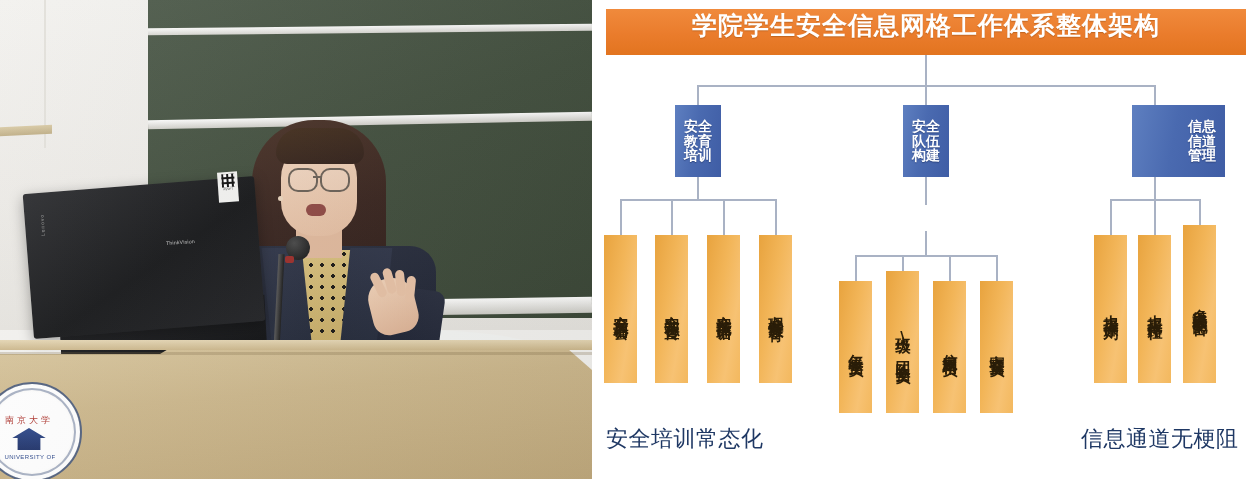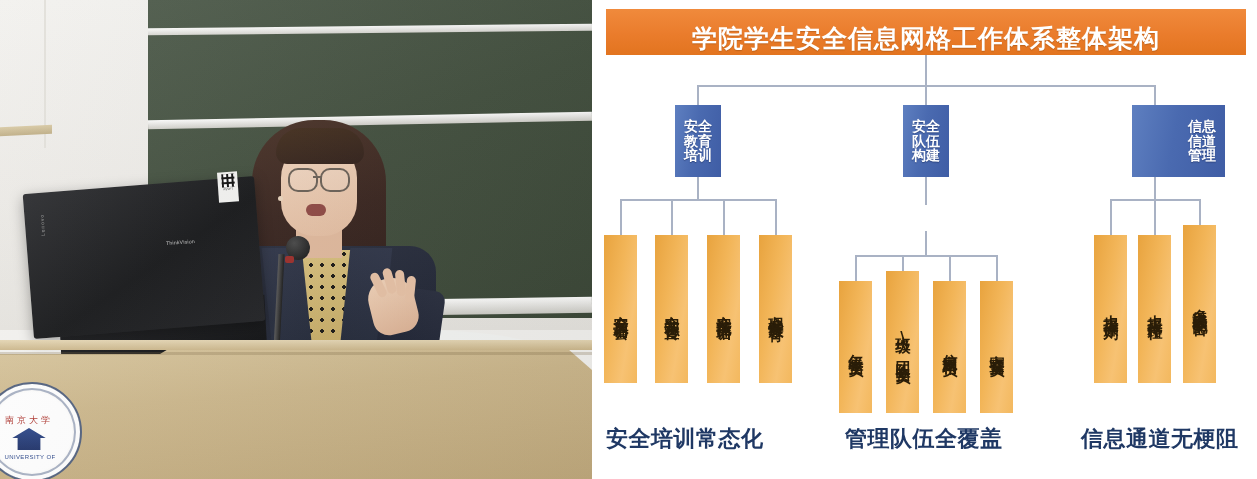--- a/index.html
+++ b/index.html
@@ -114,21 +114,21 @@
   .seal-txt{position:absolute;left:0;top:40px;width:64px;text-align:center;
         font-size:6px;color:#2f4a8c;letter-spacing:.4px;}
   .photo-grain{position:absolute;inset:0;pointer-events:none;
         background:linear-gradient(115deg,rgba(255,255,255,.06),rgba(0,0,0,.05));}
 
   
   .diagram{position:absolute;left:592px;top:0;width:665px;height:479px;background:#fff;}
 
   .title-bar{position:absolute;left:14px;top:9px;width:640px;height:46px;
         background:linear-gradient(180deg,#f08a3c 0%,#ea7c2c 55%,#e2741f 100%);
-        display:flex;align-items:flex-end;justify-content:center;}
+        display:flex;align-items:flex-start;justify-content:center;}
   .title-bar span{color:#ffffff;font-size:25px;font-weight:bold;letter-spacing:1px;
         font-family:"DejaVu Sans","Liberation Sans",sans-serif;
         text-shadow:0 1px 1px rgba(120,60,10,.35);}
 
   .ln{position:absolute;background:#a9b2c4;}
   .lnv{width:1.5px;}
   .lnh{height:1.5px;}
 
   .bluebox{position:absolute;width:46px;height:72px;
         background:linear-gradient(100deg,#5e7fc0 0%,#4a6ab0 45%,#3f5da5 100%);
@@ -139,21 +139,21 @@
   .bluebox i{font-style:normal;}
 
   .obox{position:absolute;
         background:linear-gradient(100deg,#e8a33e 0%,#f2b558 40%,#f7c273 72%,#f3b85e 100%);
         color:#2a1d08;font-family:"DejaVu Sans","Liberation Sans",sans-serif;
         font-weight:bold;display:flex;align-items:center;justify-content:center;}
   .obox-v{writing-mode:vertical-rl;text-orientation:upright;
         font-size:15px;letter-spacing:2px;line-height:1;}
   .obox-h{font-size:17px;letter-spacing:3px;}
 
-  .cap{position:absolute;top:424px;color:#1f3864;font-weight:bold;font-size:22px;
+  .cap{position:absolute;top:424px;color:#1f3864;font-weight:normal;font-size:22px;
         letter-spacing:.5px;font-family:"DejaVu Sans","Liberation Sans",sans-serif;}
 </style>
 </head>
 <body>
 
 <div class="screen">
 
   <div class="photo">
     <div class="wall"></div>
     <div class="wall-seam"></div>
@@ -297,17 +297,16 @@
       <span>上报工作原则</span>
     </div>
     <div class="obox obox-v" style="left:546px;top:235px;width:33px;height:148px;">
       <span>上报工作路径</span>
     </div>
     <div class="obox obox-v" style="left:591px;top:225px;width:33px;height:158px;">
       <span>多渠道联动配合</span>
     </div>
 
     <div class="cap" style="left:14px;">安全培训常态化</div>
-    <div class="cap" style="left:253px;">管理队伍全覆盖</div>
     <div class="cap" style="left:489px;">信息通道无梗阻</div>
 
   </div>
 </div>
 
 </body></html>

